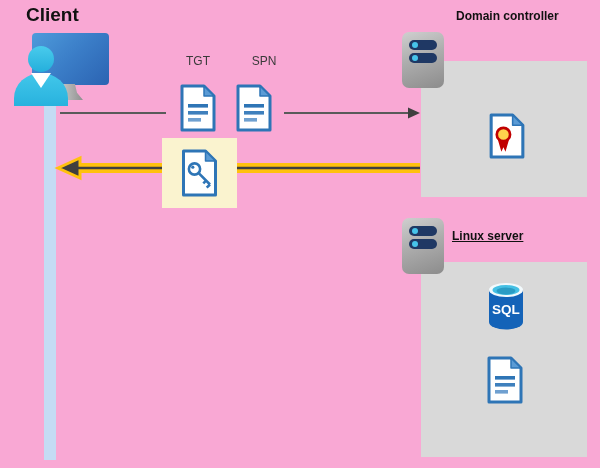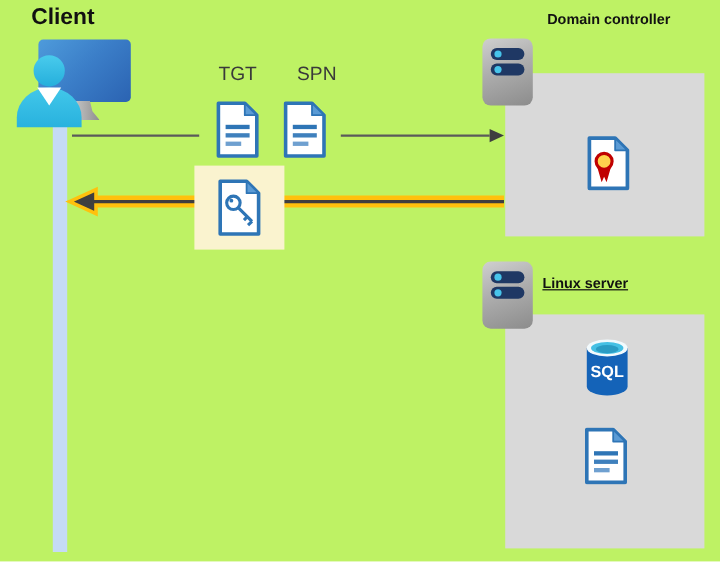--- a/index.html
+++ b/index.html
@@ -1,25 +1,25 @@
 <!DOCTYPE html>
 <html><head>
 <meta charset="utf-8">
 <style>
   html,body{margin:0;padding:0;background:#ffffff;}
   .stage{
-    position:relative;width:600px;height:468px;background:#bef264;overflow:hidden;
+    position:relative;width:600px;height:468px;background:#f9a8d4;overflow:hidden;
     font-family:"Liberation Sans",sans-serif;
   }
   .abs{position:absolute;}
 
   
   .heading{font-weight:bold;color:#111111;font-size:12px;line-height:25px;}
   .client-heading{font-size:19px;}
-  .ticket-label{font-size:16px;color:#3a3a3a;text-align:center;width:36px;}
+  .ticket-label{font-size:12px;color:#3a3a3a;text-align:center;width:36px;}
   .keytab-label{font-size:20px;color:#3a3a3a;text-align:center;width:166px;}
 
   
   .monitor{left:32px;top:33px;width:77px;height:52px;border-radius:4px;z-index:1;
     background:linear-gradient(135deg,#4e9bdb 0%,#3b7ec8 48%,#2b63b2 100%);}
   .stand{left:53px;top:84px;width:30px;height:16px;z-index:1;
     background:linear-gradient(90deg,#dcdcdc,#8f8f8f);
     clip-path:polygon(27% 0,73% 0,80% 55%,100% 100%,0 100%,20% 55%);}
   .person-head{left:28px;top:46px;width:26px;height:26px;border-radius:50%;z-index:3;
     background:linear-gradient(180deg,#49cbec,#25afdc);}

